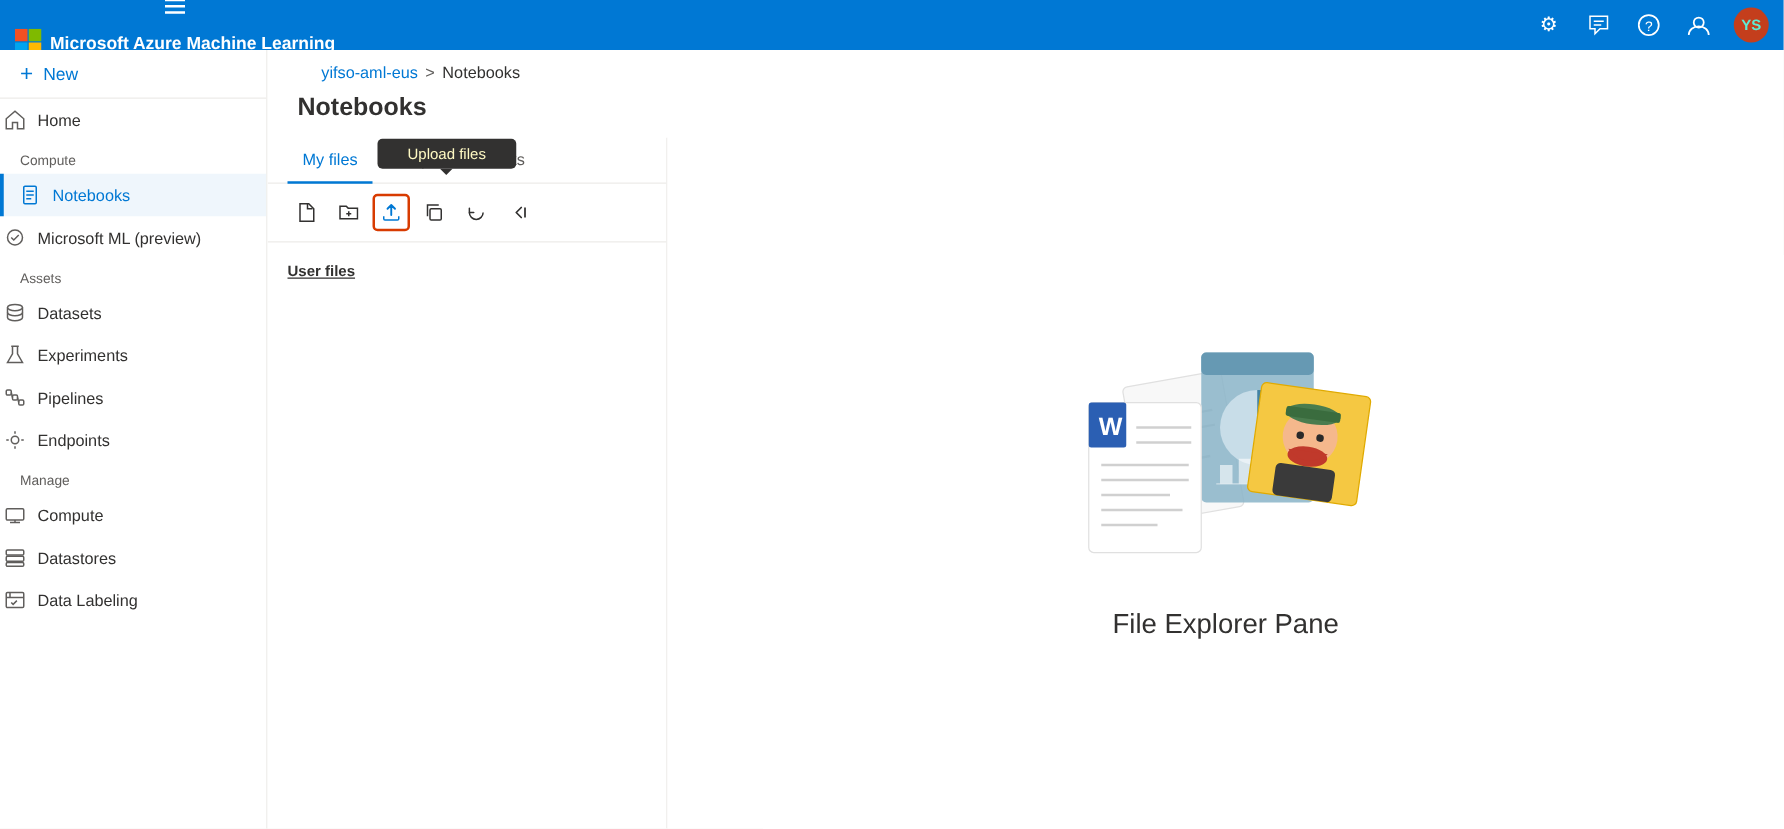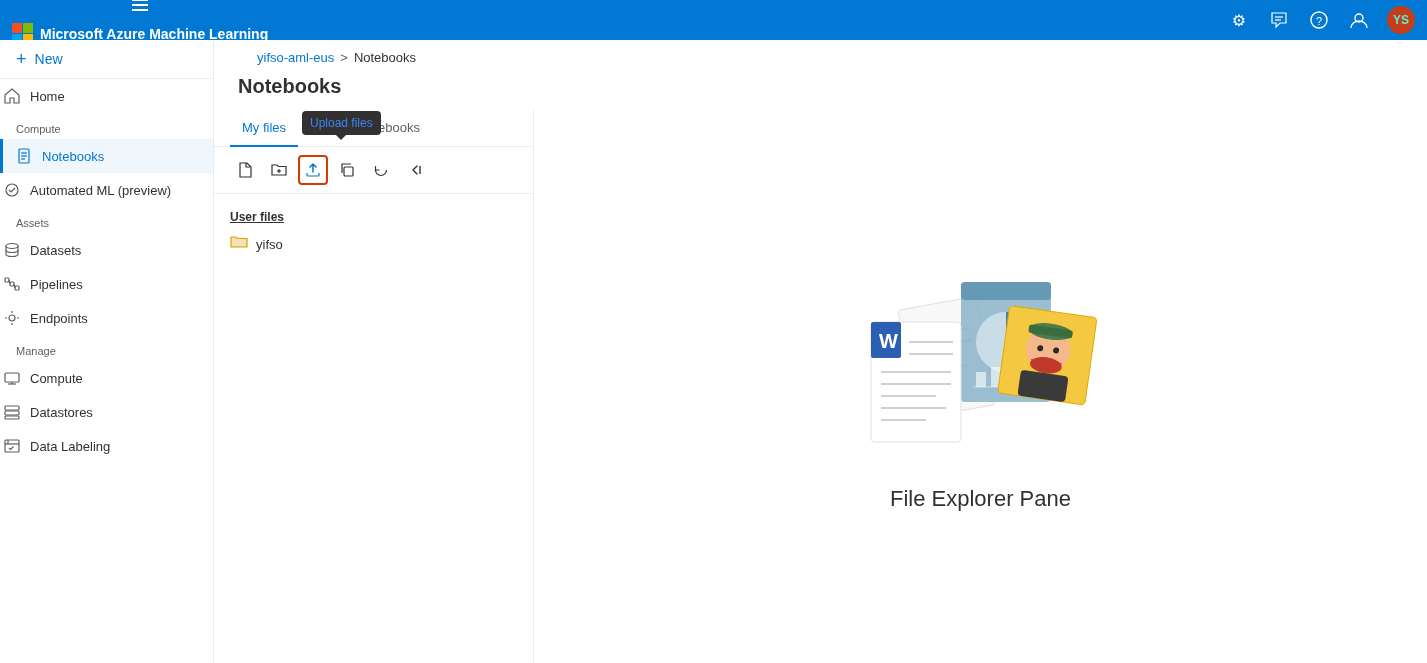--- a/index.html
+++ b/index.html
@@ -208,22 +208,22 @@
       border: 2px solid #d83b01;
       color: #0078d4;
     }
 
     
     .tooltip {
       position: absolute;
       top: -36px;
       left: 88px;
       background: #323130;
-      color: #3b82f6;
-      padding: 5px 8px;
+      color: #fef9c3;
+      padding: 5px 24px;
       border-radius: 4px;
       font-size: 12px;
       white-space: nowrap;
       z-index: 100;
       pointer-events: none;
     }
     .tooltip::after {
       content: '';
       position: absolute;
       bottom: -5px;
@@ -373,37 +373,46 @@
       <span>Notebooks</span>
     </div>
 
     <div class="sidebar-item">
       <span class="sidebar-icon">
         <svg width="16" height="16" viewBox="0 0 16 16" fill="none">
           <circle cx="8" cy="8" r="6" stroke="#605e5c" stroke-width="1.2"></circle>
           <path d="M5 8l2 2 4-4" stroke="#605e5c" stroke-width="1.2"></path>
         </svg>
       </span>
-      <span>Automated ML (preview)</span>
+      <span>Microsoft ML (preview)</span>
     </div>
 
 
     <div class="sidebar-section-label">Assets</div>
 
     <div class="sidebar-item">
       <span class="sidebar-icon">
         <svg width="16" height="16" viewBox="0 0 16 16" fill="none">
           <ellipse cx="8" cy="4" rx="6" ry="2.5" stroke="#605e5c" stroke-width="1.2"></ellipse>
           <path d="M2 4v4c0 1.4 2.7 2.5 6 2.5S14 9.4 14 8V4" stroke="#605e5c" stroke-width="1.2"></path>
           <path d="M2 8v4c0 1.4 2.7 2.5 6 2.5S14 13.4 14 12V8" stroke="#605e5c" stroke-width="1.2"></path>
         </svg>
       </span>
       <span>Datasets</span>
     </div>
 
+    <div class="sidebar-item">
+      <span class="sidebar-icon">
+        <svg width="16" height="16" viewBox="0 0 16 16" fill="none">
+          <path d="M6 1v6L2 14h12L10 7V1" stroke="#605e5c" stroke-width="1.2"></path>
+          <line x1="5" y1="1" x2="11" y2="1" stroke="#605e5c" stroke-width="1.2"></line>
+        </svg>
+      </span>
+      <span>Experiments</span>
+    </div>
 
     <div class="sidebar-item">
       <span class="sidebar-icon">
         <svg width="16" height="16" viewBox="0 0 16 16" fill="none">
           <rect x="1" y="2" width="4" height="4" rx="1" stroke="#605e5c" stroke-width="1.2"></rect>
           <rect x="6" y="6" width="4" height="4" rx="1" stroke="#605e5c" stroke-width="1.2"></rect>
           <rect x="11" y="10" width="4" height="4" rx="1" stroke="#605e5c" stroke-width="1.2"></rect>
           <line x1="5" y1="4" x2="6" y2="8" stroke="#605e5c" stroke-width="1.2"></line>
           <line x1="10" y1="8" x2="11" y2="12" stroke="#605e5c" stroke-width="1.2"></line>
         </svg>
@@ -521,29 +530,20 @@
           <button class="toolbar-btn" title="Collapse">
             <svg width="16" height="16" viewBox="0 0 16 16" fill="none">
               <path d="M10 4l-4 4 4 4" stroke="#323130" stroke-width="1.4" stroke-linecap="round" stroke-linejoin="round"></path>
               <line x1="13" y1="4" x2="13" y2="12" stroke="#323130" stroke-width="1.4"></line>
             </svg>
           </button>
         </div>
 
         <div class="file-list">
           <div class="section-header">User files</div>
-          <div class="file-item">
-            <span class="folder-icon">
-              <svg width="18" height="16" viewBox="0 0 18 16" fill="none">
-                <path d="M1 3h5l1.5 1.5H17V13H1V3z" fill="#d9a200" opacity="0.3"></path>
-                <path d="M1 3h5l1.5 1.5H17V13H1V3z" stroke="#d9a200" stroke-width="1.2"></path>
-              </svg>
-            </span>
-            <span>yifso</span>
-          </div>
         </div>
       </div>
 
       <div class="right-panel">
         <div class="illustration">
 
           <div class="illustration-graphic">
             <svg width="240" height="200" viewBox="0 0 240 200" fill="none" xmlns="http://www.w3.org/2000/svg">
 
               <g transform="translate(30, 20) rotate(-10, 60, 100)">

